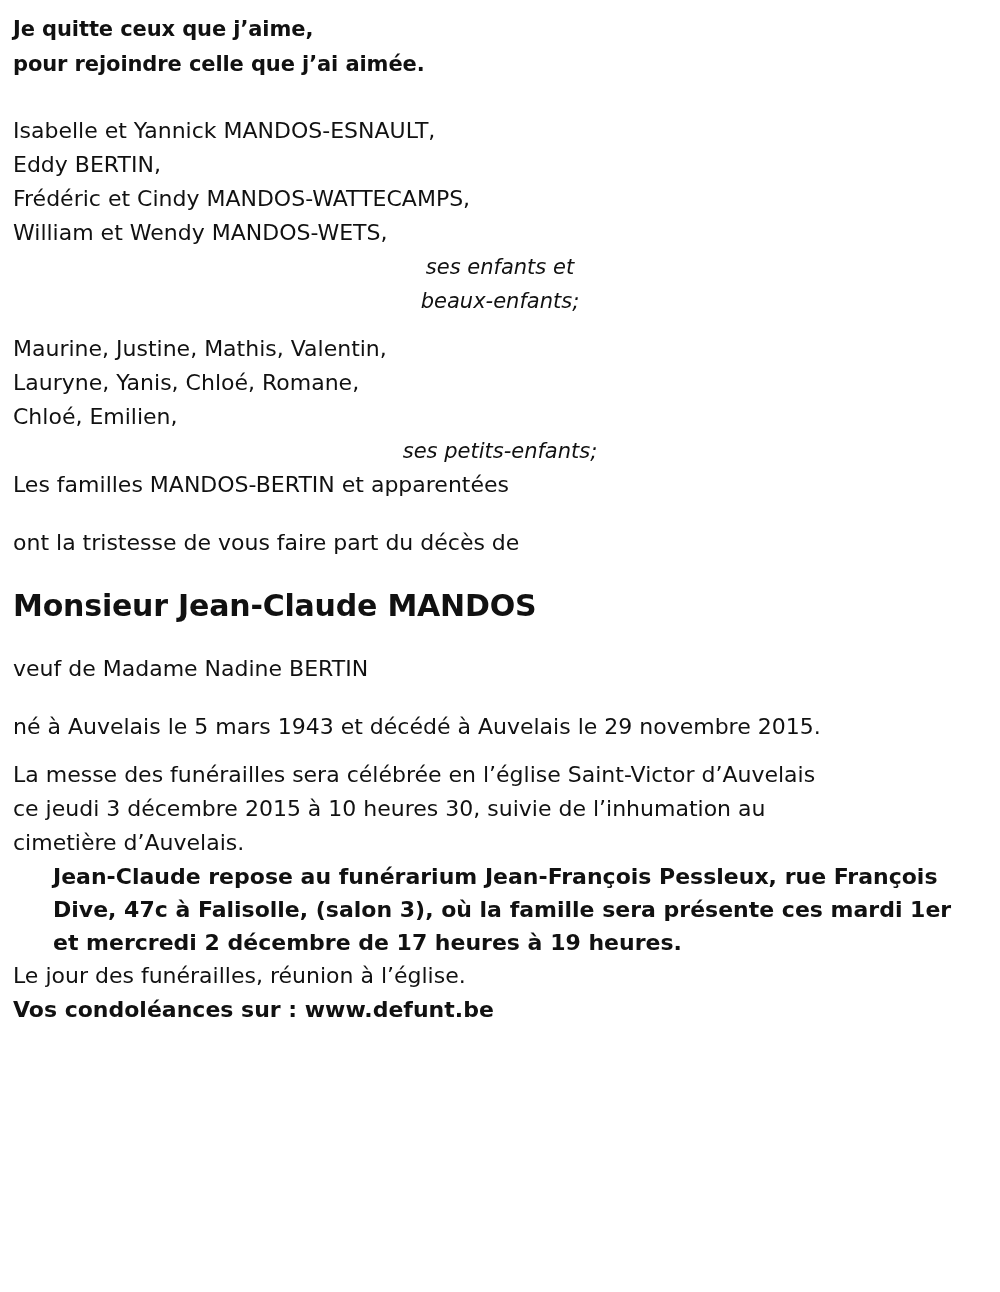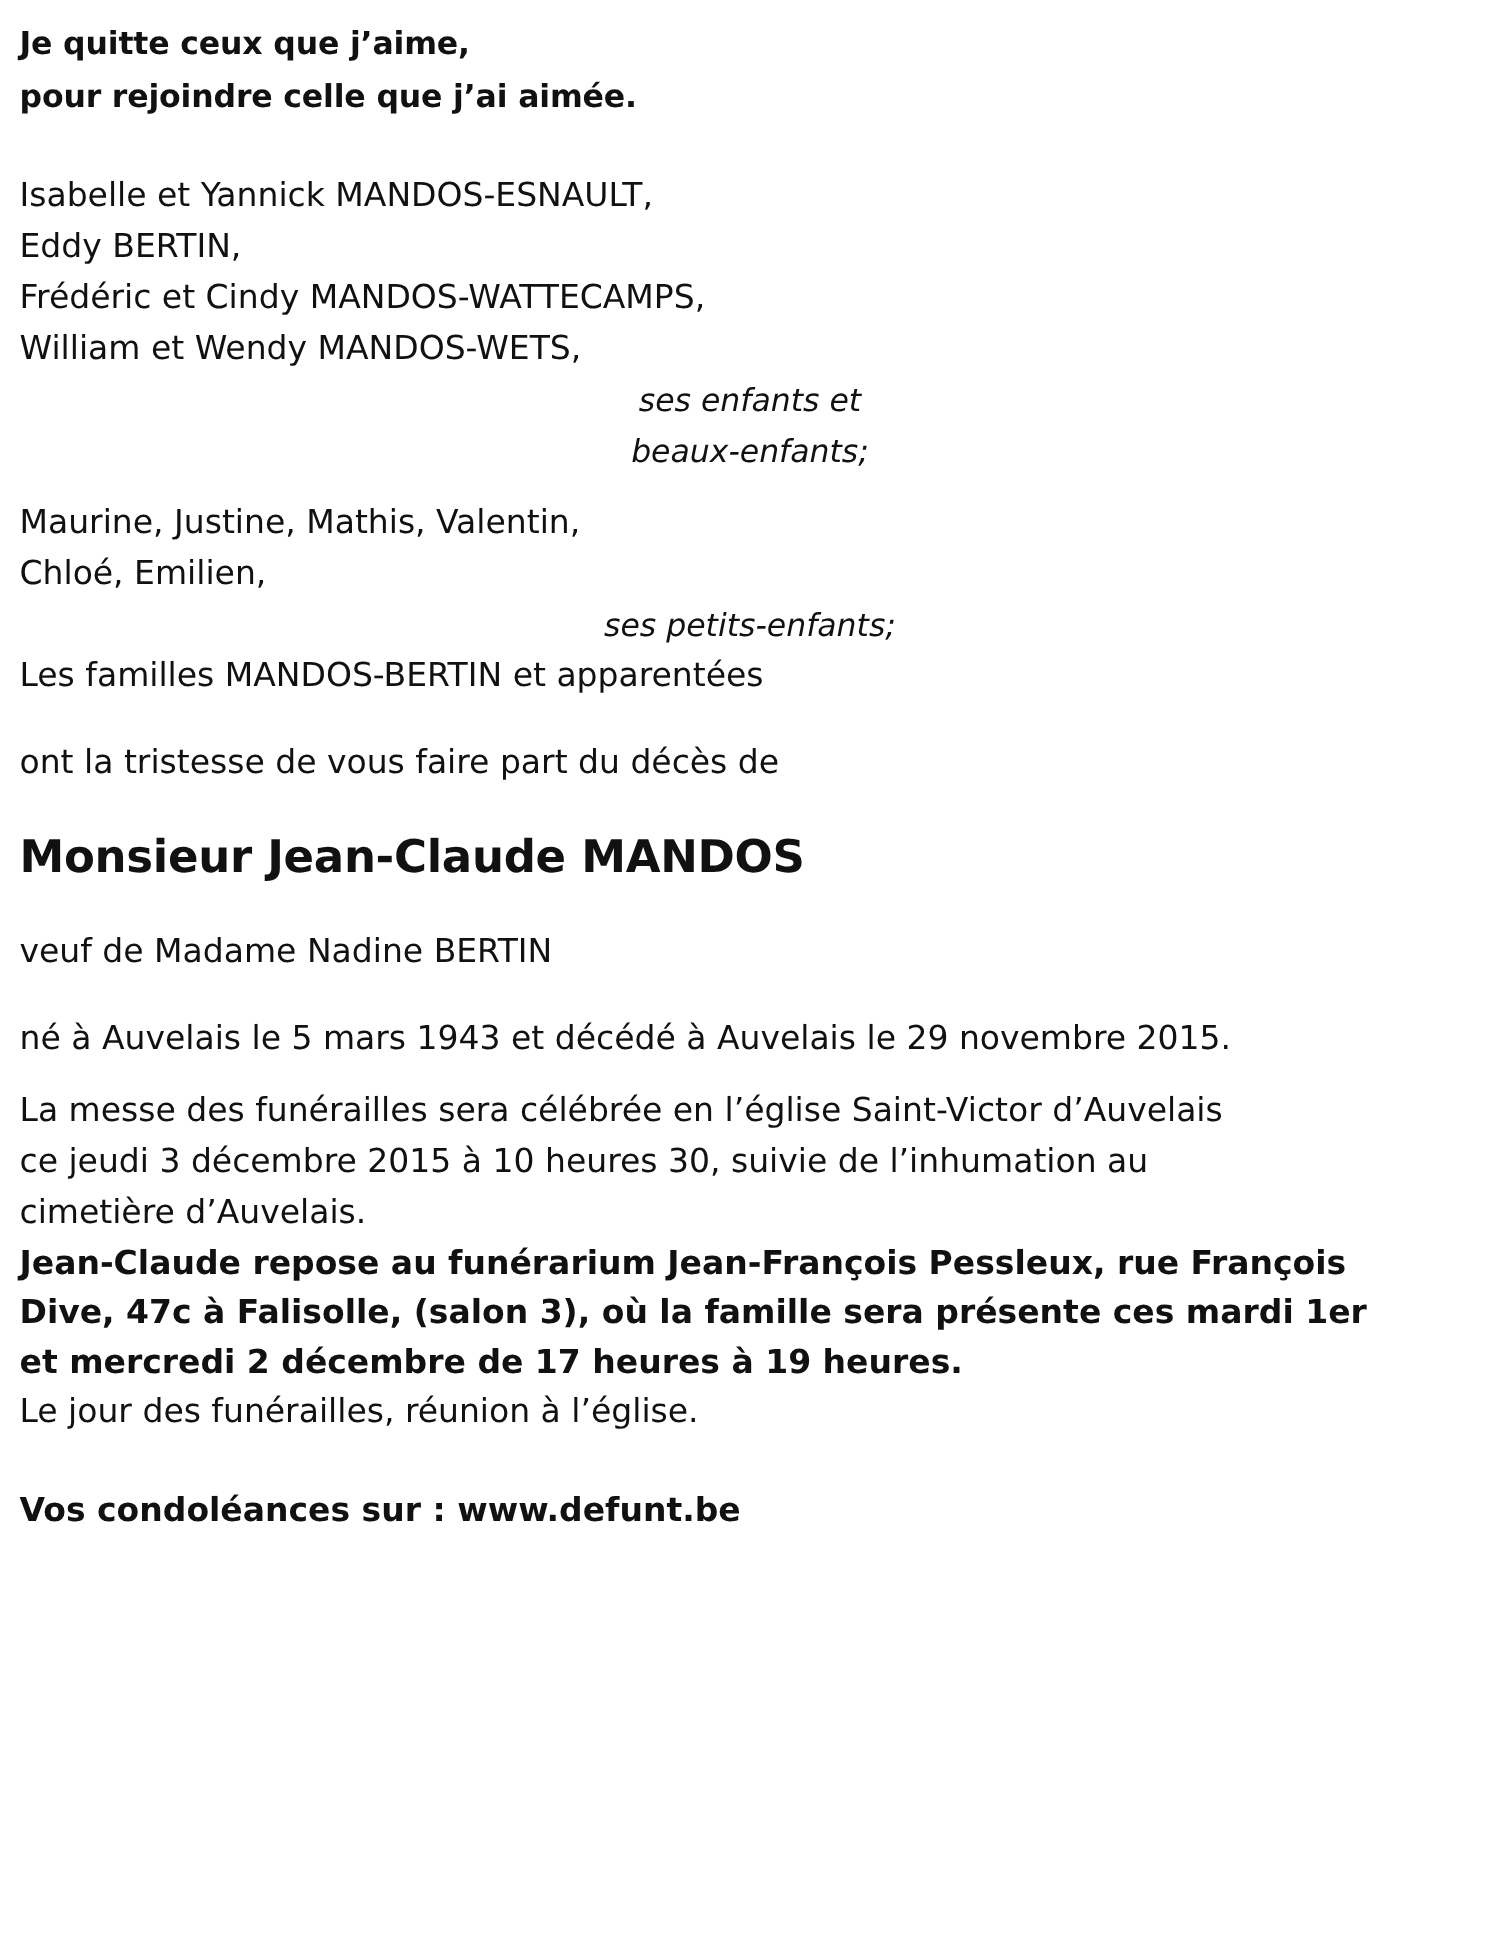--- a/index.html
+++ b/index.html
@@ -66,21 +66,21 @@
 
   
   .para {
     font-size: 22px;
     line-height: 34px;
     margin: 0;
   }
   .para.bold {
     font-weight: bold;
   }
-  .tight { line-height: 33px; }
+  .tight { line-height: 33px; margin-left: 40px; }
 
   .nowrap { white-space: pre; }
 </style>
 </head>
 <body>
 
 <div class="page">
 
   <div class="epigraph">
     <div class="line">Je quitte ceux que j’aime,</div>
@@ -95,20 +95,21 @@
     <div class="body-line">Frédéric et Cindy MANDOS-WATTECAMPS,</div>
     <div class="body-line">William et Wendy MANDOS-WETS,</div>
     <div class="role">ses enfants et</div>
     <div class="role">beaux-enfants;</div>
   </div>
 
   <div class="gap-sm"></div>
 
   <div>
     <div class="body-line">Maurine, Justine, Mathis, Valentin,</div>
+    <div class="body-line">Lauryne, Yanis, Chloé, Romane,</div>
     <div class="body-line">Chloé, Emilien,</div>
     <div class="role">ses petits-enfants;</div>
   </div>
 
   <div class="body-line">Les familles MANDOS-BERTIN et apparentées</div>
 
   <div class="gap-md"></div>
 
   <div class="body-line">ont la tristesse de vous faire part du décès de</div>
 
@@ -132,15 +133,15 @@
     <div class="nowrap">cimetière d’Auvelais.</div>
   </div>
 
   <div class="para bold tight">
     <div class="nowrap">Jean-Claude repose au funérarium Jean-François Pessleux, rue François</div>
     <div class="nowrap">Dive, 47c à Falisolle, (salon 3), où la famille sera présente ces mardi 1er</div>
     <div class="nowrap">et mercredi 2 décembre de 17 heures à 19 heures.</div>
   </div>
 
   <div class="body-line">Le jour des funérailles, réunion à l’église.</div>
-  <div class="body-line" style="font-weight:bold;margin-top:32px;">Vos condoléances sur : www.defunt.be</div>
+  <div class="body-line" style="font-weight:bold;">Vos condoléances sur : www.defunt.be</div>
 
 </div>
 
 </body></html>

